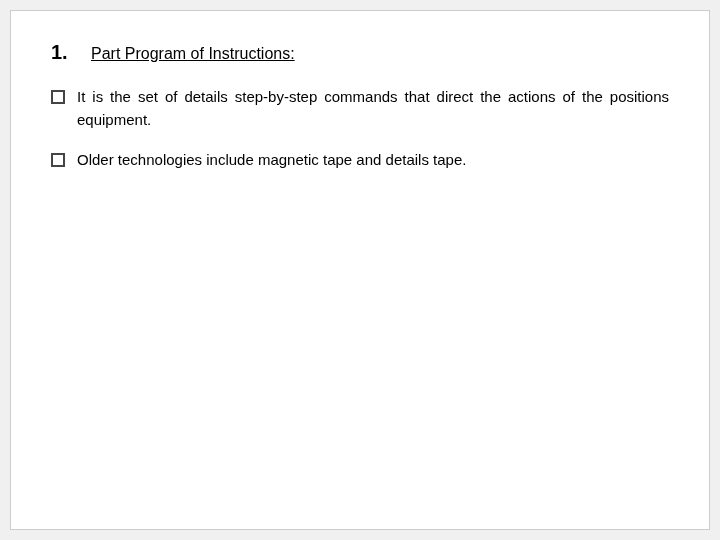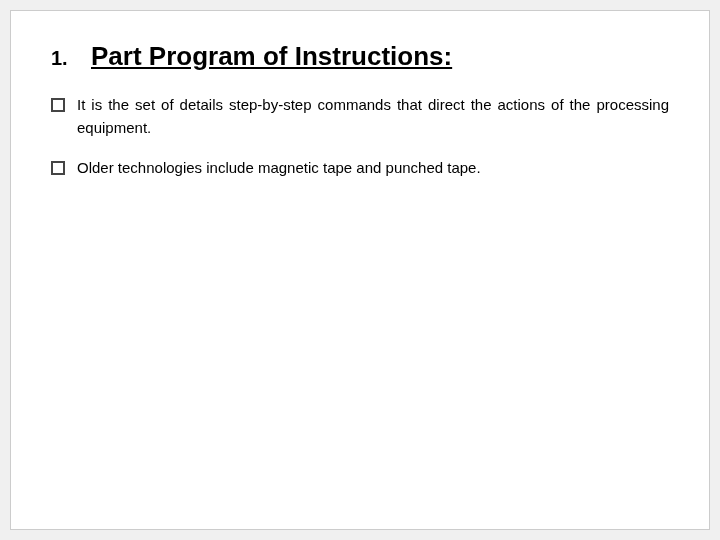--- a/index.html
+++ b/index.html
@@ -37,22 +37,22 @@
     }
 
     .title-number {
       font-size: 20px;
       font-weight: bold;
       color: #000;
       min-width: 28px;
     }
 
     .title-text {
-      font-size: 26px;
-      font-weight: bold;
+      font-size: 16px;
+      font-weight: normal;
       text-decoration: underline;
       color: #000;
     }
 
     .bullet-item {
       display: flex;
       align-items: flex-start;
       gap: 12px;
       margin-bottom: 18px;
     }
@@ -78,24 +78,24 @@
 
 <div class="slide">
 
   <div class="title-row">
     <span class="title-number">1.</span>
     <span class="title-text">Part Program of Instructions:</span>
   </div>
 
   <div class="bullet-item">
     <div class="bullet-square"></div>
-    <span class="bullet-text">It is the set of details step-by-step commands that direct the actions of the processing equipment.</span>
+    <span class="bullet-text">It is the set of details step-by-step commands that direct the actions of the positions equipment.</span>
   </div>
 
 
 
 
   <div class="bullet-item">
     <div class="bullet-square"></div>
-    <span class="bullet-text">Older technologies include magnetic tape and punched tape.</span>
+    <span class="bullet-text">Older technologies include magnetic tape and details tape.</span>
   </div>
 
 </div>
 
 </body></html>

